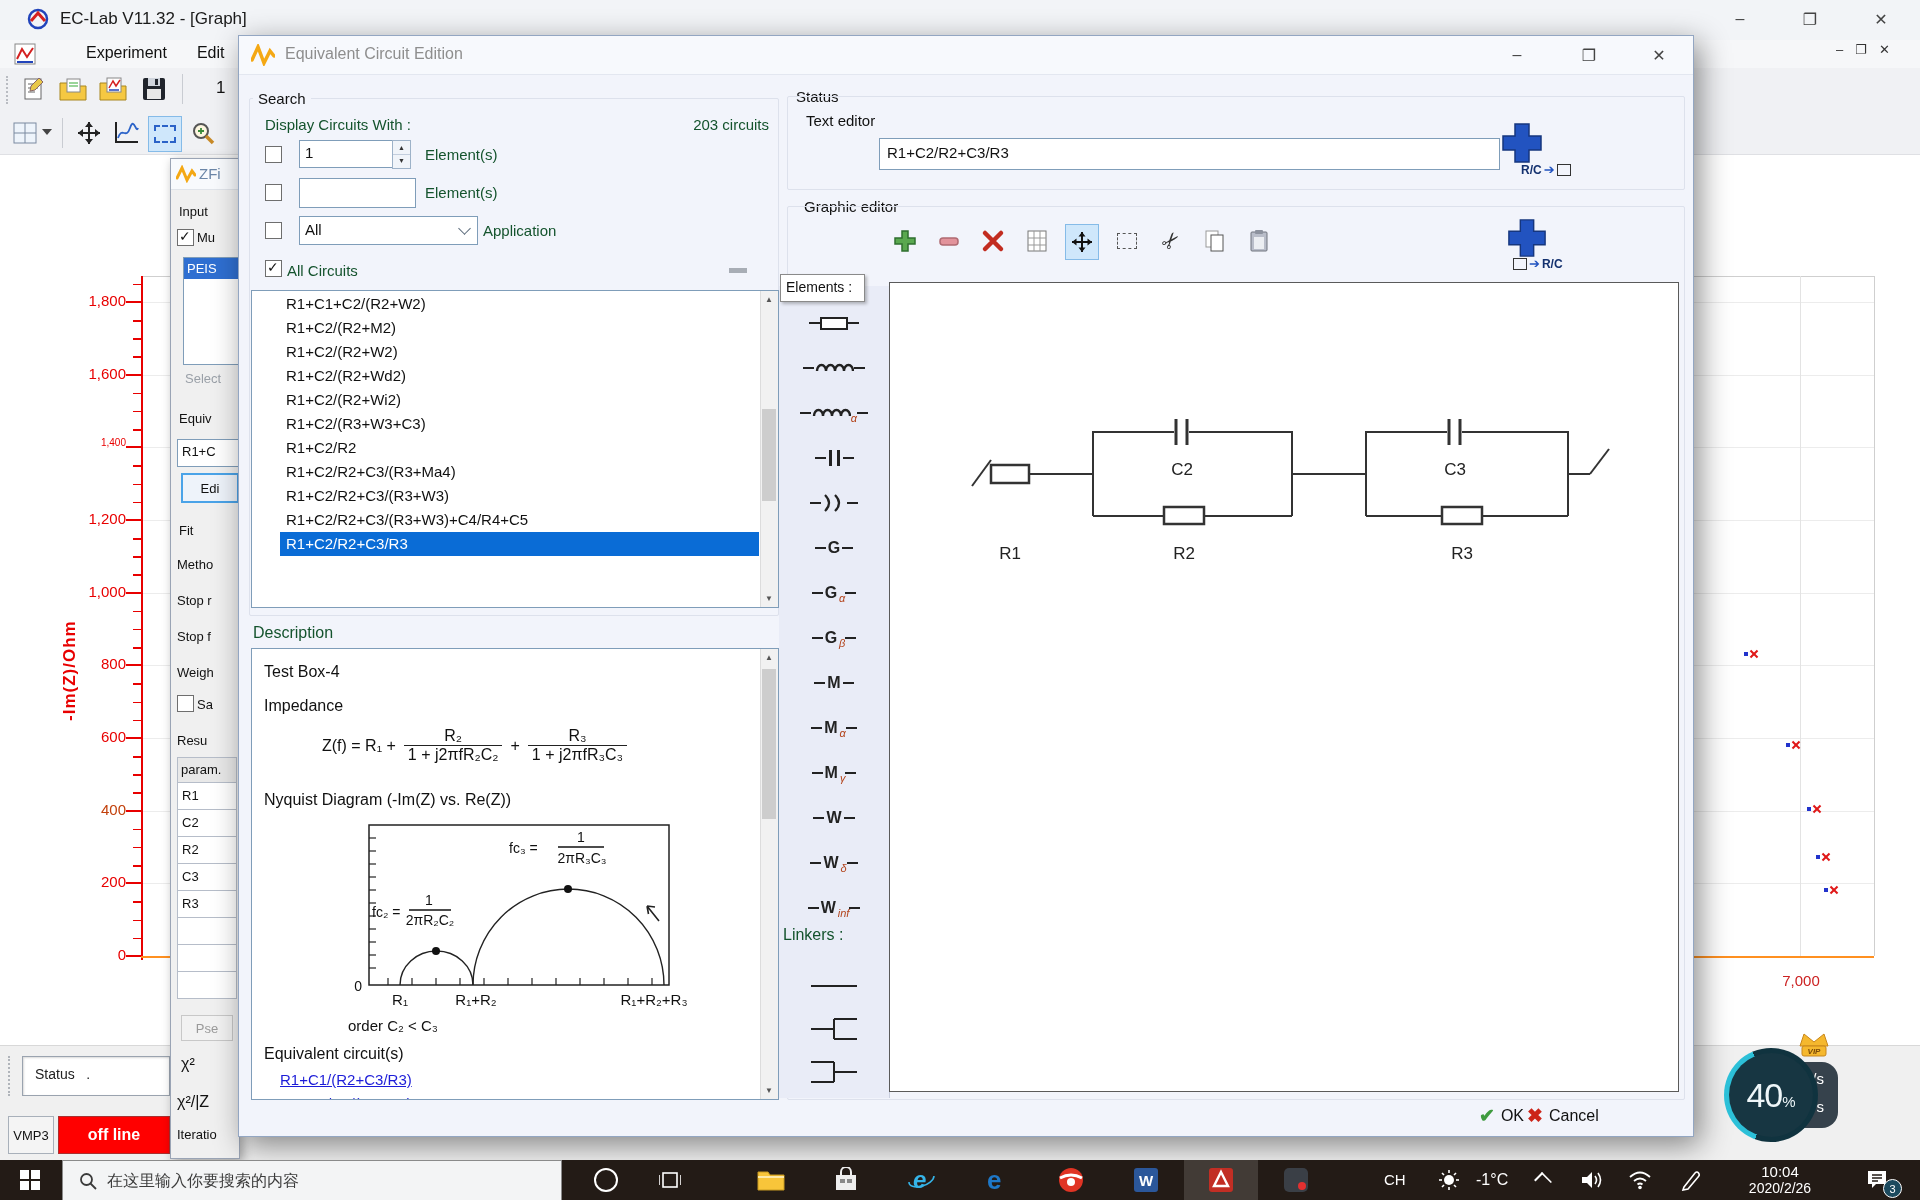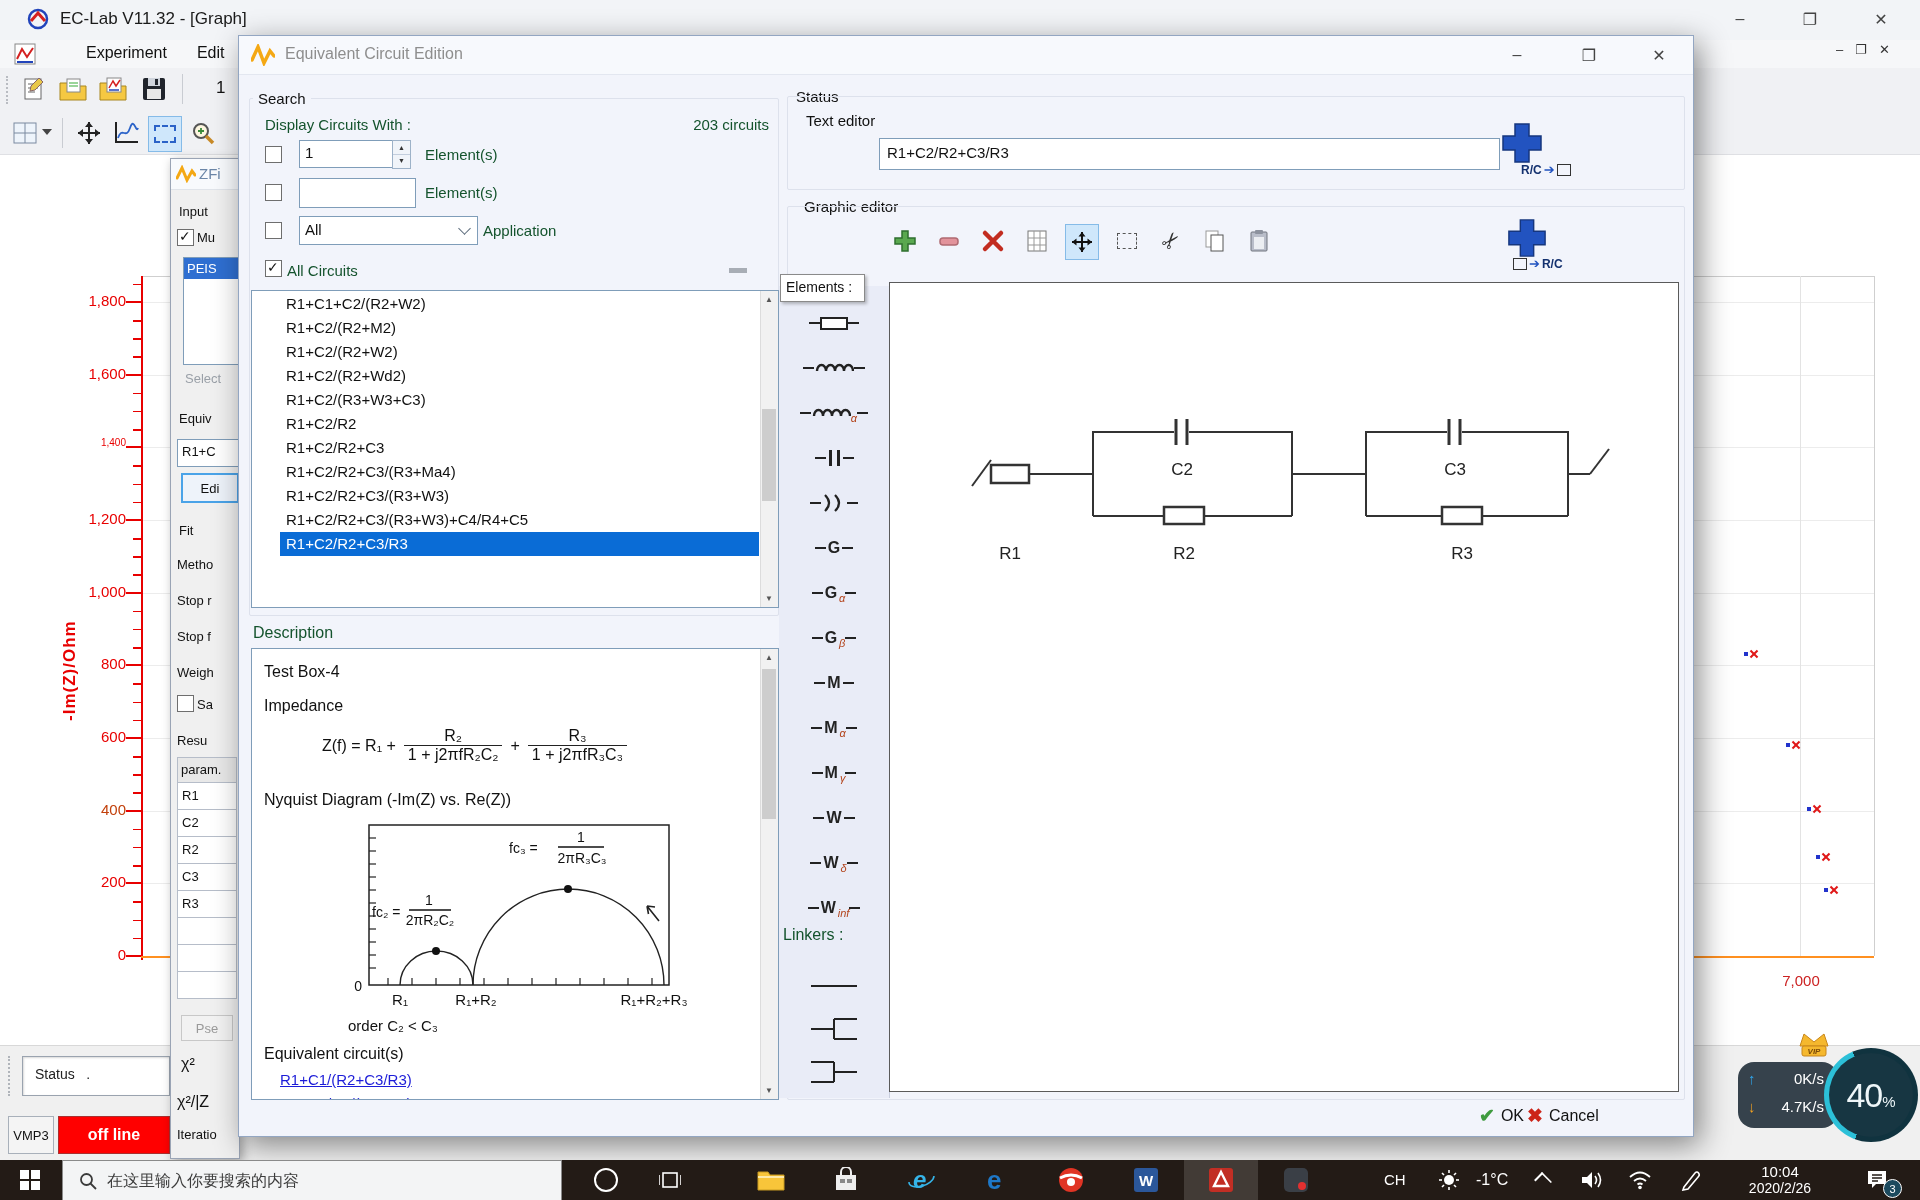--- a/index.html
+++ b/index.html
@@ -315,23 +315,23 @@
     <div class="cb checked" style="left:26px;top:224px"></div>
     <div class="label" style="left:48px;top:226px">All Circuits</div>
     <div class="abs" style="left:490px;top:232px;width:18px;height:5px;background:#a8adb5"></div>
 
     <div class="sunken" style="left:12px;top:254px;width:526px;height:316px;overflow:hidden">
       <div id="circuit-list" style="position:absolute;left:0;top:1px;width:507px">
           <div class="list-item">R1+C1+C2/(R2+W2)</div>
           <div class="list-item">R1+C2/(R2+M2)</div>
           <div class="list-item">R1+C2/(R2+W2)</div>
           <div class="list-item">R1+C2/(R2+Wd2)</div>
+          <div class="list-item">R1+C2/(R2+Wi2)</div>
           <div class="list-item">R1+C2/(R3+W3+C3)</div>
           <div class="list-item">R1+C2/R2</div>
-          <div class="list-item">R1+C2/R2+C3</div>
           <div class="list-item">R1+C2/R2+C3/(R3+Ma4)</div>
           <div class="list-item">R1+C2/R2+C3/(R3+W3)</div>
           <div class="list-item">R1+C2/R2+C3/(R3+W3)+C4/R4+C5</div>
           <div class="list-item sel">R1+C2/R2+C3/R3</div>
         </div>
       <div class="vscroll">
         <div class="sbtn" style="top:0">▲</div>
         <div class="sthumb" style="top:118px;height:92px"></div>
         <div class="sbtn" style="bottom:0">▼</div>
       </div>
@@ -643,21 +643,21 @@
     <div style="position:absolute;left:10px;top:8px;color:#2fa3e8;font-size:15px;font-weight:bold">↑</div>
     <div style="position:absolute;right:14px;top:8px;color:#fff;font-size:15px">0K/s</div>
     <div style="position:absolute;left:10px;top:36px;color:#f0a020;font-size:15px;font-weight:bold">↓</div>
     <div style="position:absolute;right:14px;top:36px;color:#fff;font-size:15px">4.7K/s</div>
   </div>
   <svg class="abs" style="left:1796px;top:1028px" width="36" height="34" viewBox="0 0 36 34">
     <path d="M4 18 L8 6 L18 14 L28 6 L32 18 z" fill="#f5b82e" stroke="#c8861a"></path>
     <rect x="6" y="18" width="24" height="10" rx="2" fill="#f5b82e" stroke="#c8861a"></rect>
     <text x="18" y="26" font-size="8" font-weight="bold" fill="#7a4a08" text-anchor="middle" font-style="italic">VIP</text>
   </svg>
-  <div class="abs" style="left:1824px;top:1048px;width:94px;height:94px;border-radius:50%;
+  <div class="abs" style="left:1724px;top:1048px;width:94px;height:94px;border-radius:50%;
        background:conic-gradient(from 200deg,#2cc0d8 0 38%,#10333f 38% 100%)">
     <div style="position:absolute;left:5px;top:5px;width:84px;height:84px;border-radius:50%;background:#173642;
          display:flex;align-items:center;justify-content:center;color:#eef6f8">
       <span style="font-size:34px;letter-spacing:-1px">40</span>
       <span style="font-size:15px;margin-top:12px">%</span>
     </div>
   </div>
 
   <div class="abs taskbar">
     <div class="tb-slot" style="left:0;width:60px">

